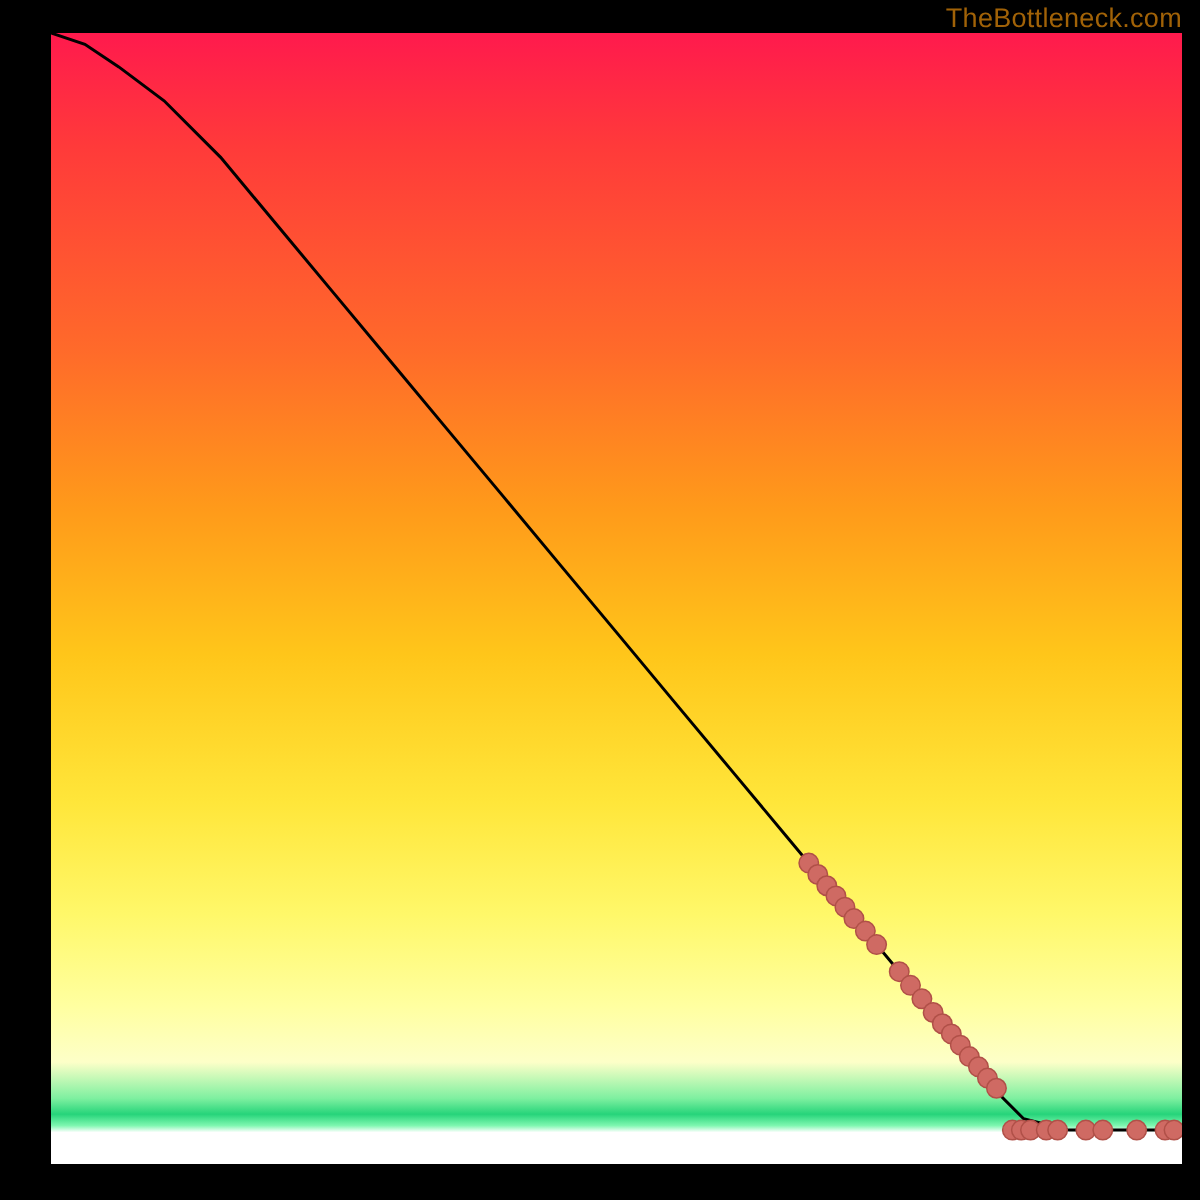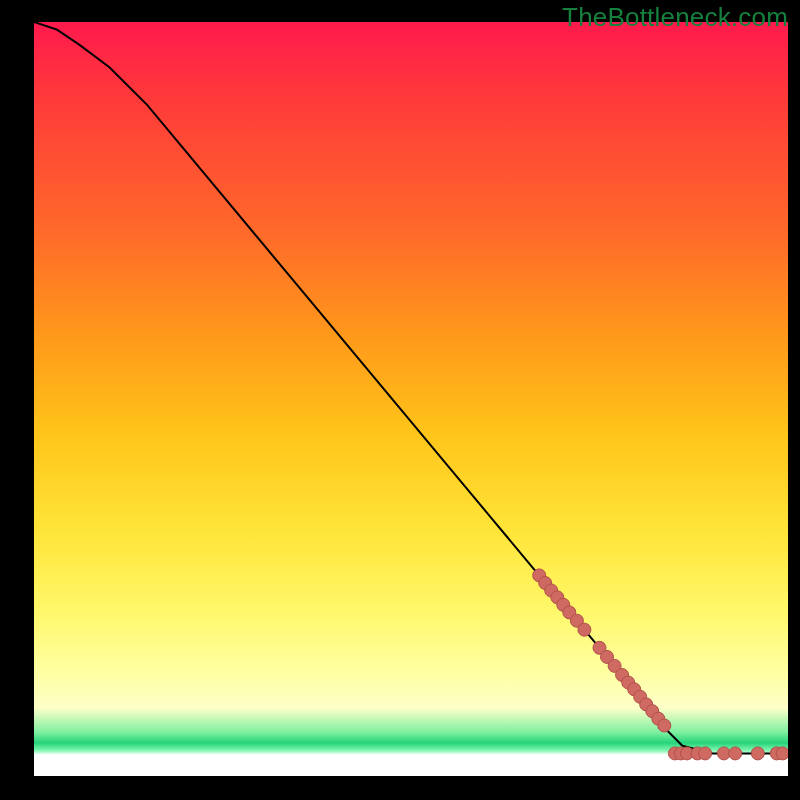--- a/index.html
+++ b/index.html
@@ -48,22 +48,22 @@
     position: absolute;
     left: 0;
     top: 0;
     width: 754px;
     height: 754px;
   }
   .watermark {
     position: absolute;
     top: 2px;
     right: 12px;
-    color: #15803d;
-    font-size: 26px;
+    color: #a16207;
+    font-size: 18px;
     letter-spacing: 0.2px;
     user-select: none;
   }
 </style>
 </head>
 <body>
 
 <div class="frame">
   <div class="plot-area"></div>
   <svg class="curve" viewBox="0 0 754 754" preserveAspectRatio="none">

